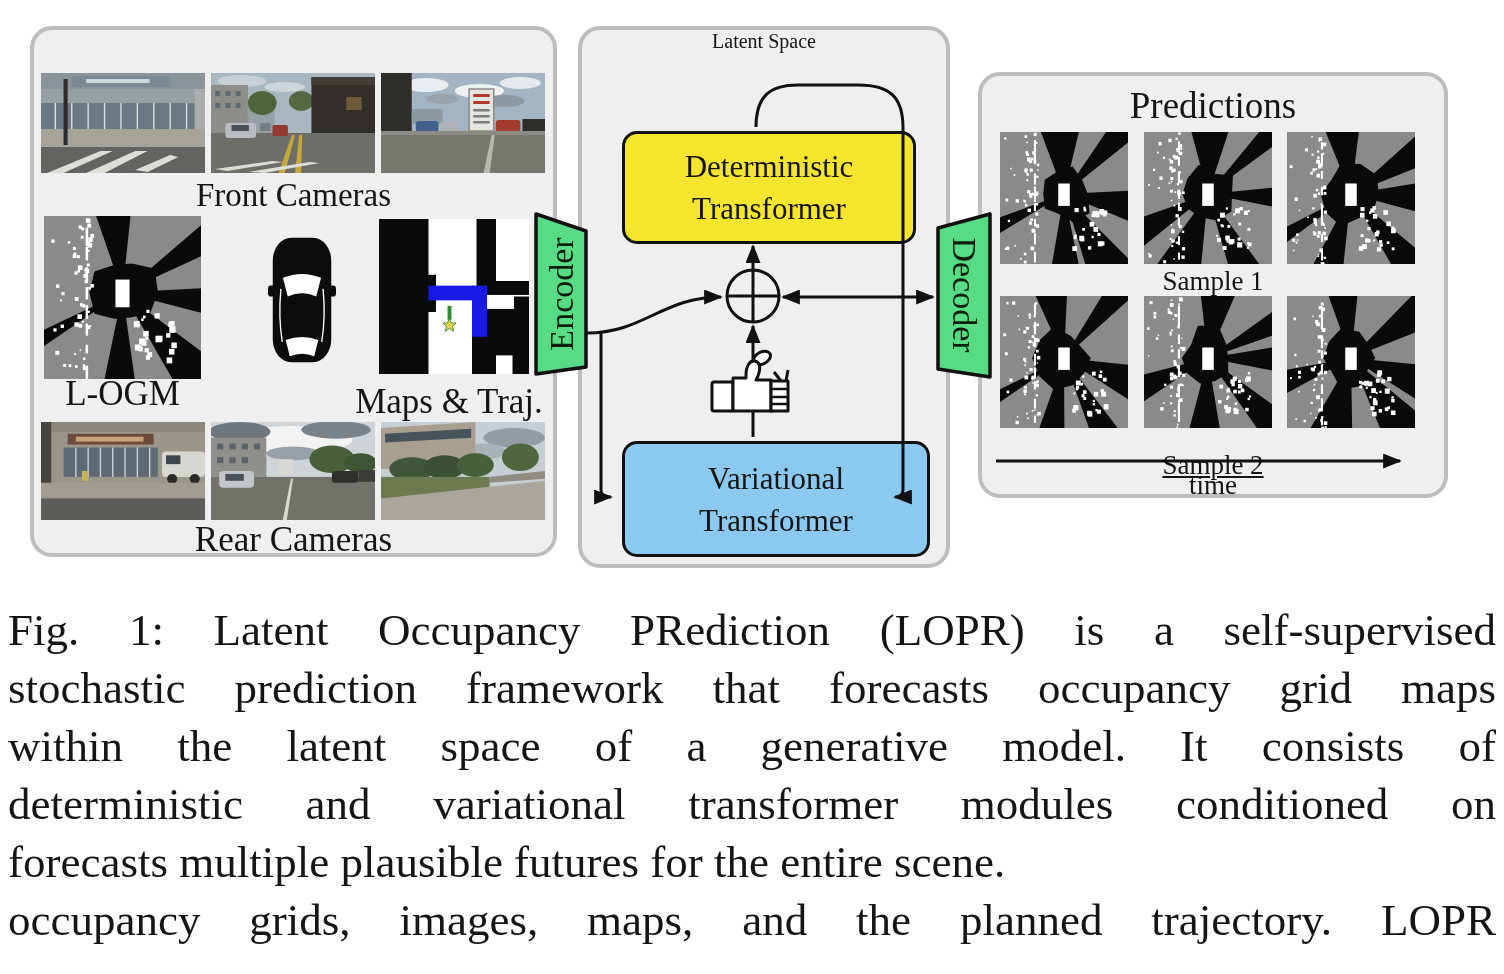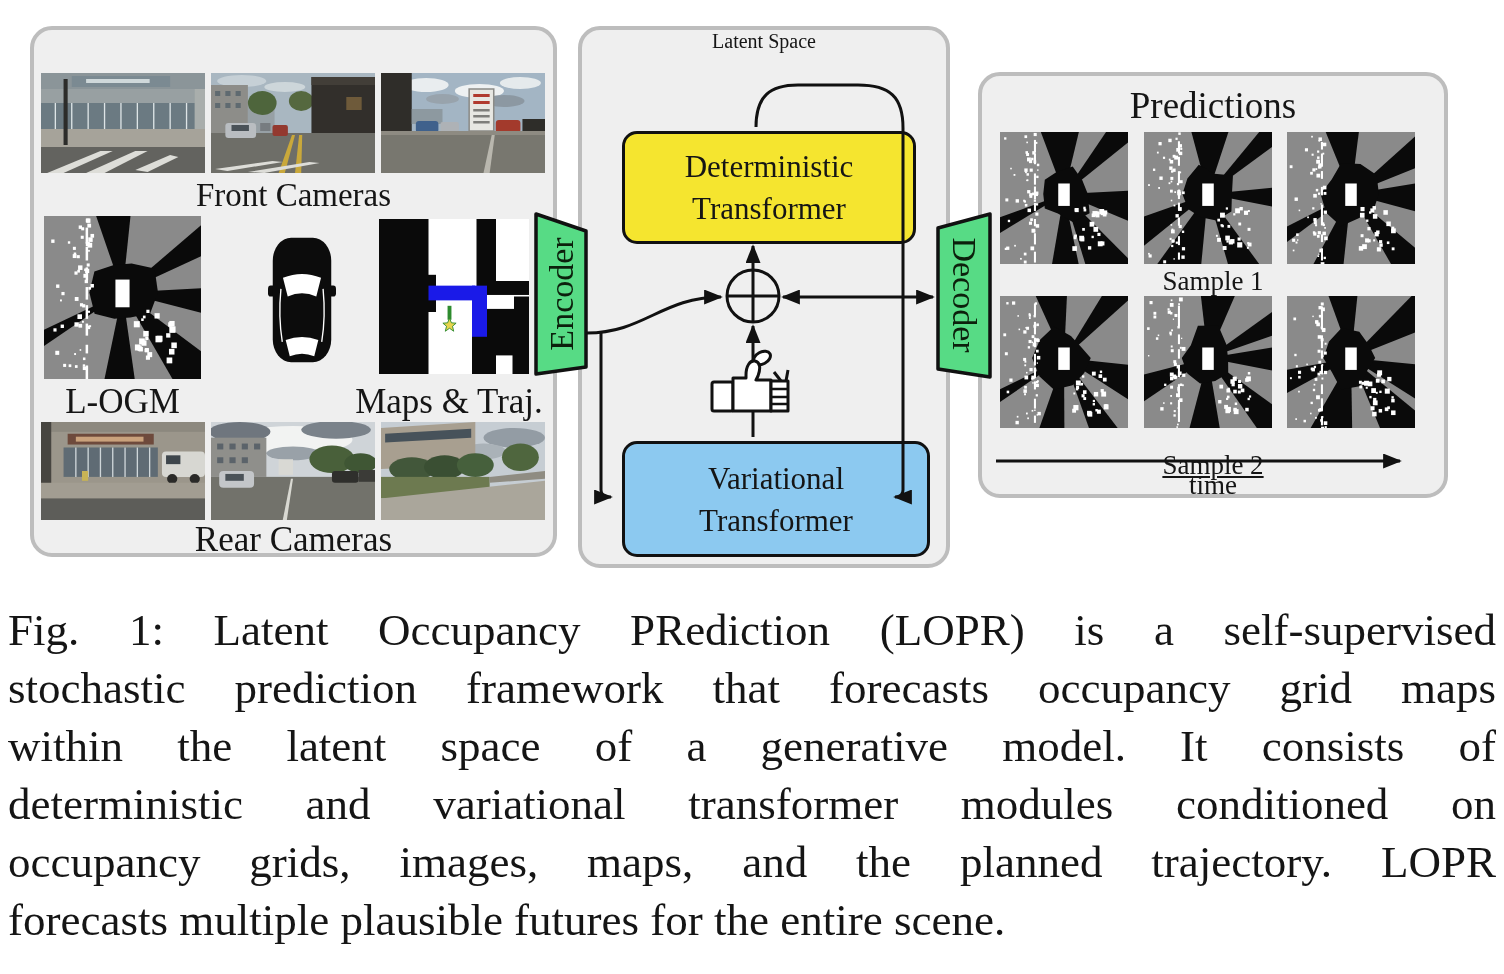--- a/index.html
+++ b/index.html
@@ -255,21 +255,21 @@
             <rect x="90" y="50" width="10" height="10"></rect>
     </g>
     <rect x="78" y="88" width="11" height="12" fill="#ffffff"></rect>
     <rect x="33" y="43" width="31" height="9.5" fill="#1A1AE8"></rect>
     <rect x="62" y="43" width="10" height="33" fill="#1A1AE8"></rect>
     <line x1="47" y1="56" x2="47" y2="65" stroke="#2E8B2E" stroke-width="2.6"></line>
     <polygon fill="#E8D44D" stroke="#2E8B2E" stroke-width="0.6" points="47,64 48.3,67 51.4,67.2 49,69.2 49.8,72.4 47,70.5 44.2,72.4 45,69.2 42.6,67.2 45.7,67"></polygon>
   </svg>
       </div>
 
-    <div class="abs ctr mid-label" style="left:10px;top:352px;width:157px;">L-OGM</div>
+    <div class="abs ctr mid-label" style="left:10px;top:344px;width:157px;">L-OGM</div>
     <div class="abs ctr mid-label" style="left:303px;top:352px;width:224px;">Maps &amp; Traj.</div>
 
     <div class="photo" style="left:7px;top:392px;width:164px;height:98px;">
         <svg viewBox="0 0 160 100" preserveAspectRatio="none">
           <rect width="160" height="100" fill="#9b968b"></rect>
       <rect width="160" height="10" fill="#8c887e"></rect>
       <rect x="26" y="12" width="84" height="11" fill="#6e4a3c"></rect>
       <rect x="34" y="15" width="66" height="5" fill="#caa27c"></rect>
       <rect x="22" y="26" width="92" height="30" fill="#5f6b74"></rect>
       <g stroke="#cfd6d9" stroke-width="1.3">
@@ -1025,15 +1025,15 @@
       <text class="codec-text" x="964" y="295" text-anchor="middle" dominant-baseline="central" transform="rotate(90 964 295)">Decoder</text>
     </g>
   </svg>
 </div>
 
 <div id="caption">
   <div class="cap-line">Fig. 1: Latent Occupancy PRediction (LOPR) is a self-supervised</div>
   <div class="cap-line">stochastic prediction framework that forecasts occupancy grid maps</div>
   <div class="cap-line">within the latent space of a generative model. It consists of</div>
   <div class="cap-line">deterministic and variational transformer modules conditioned on</div>
+  <div class="cap-line last">forecasts multiple plausible futures for the entire scene.</div>
   <div class="cap-line">occupancy grids, images, maps, and the planned trajectory. LOPR</div>
-  <div class="cap-line last">forecasts multiple plausible futures for the entire scene.</div>
 </div>
 
 </body></html>

